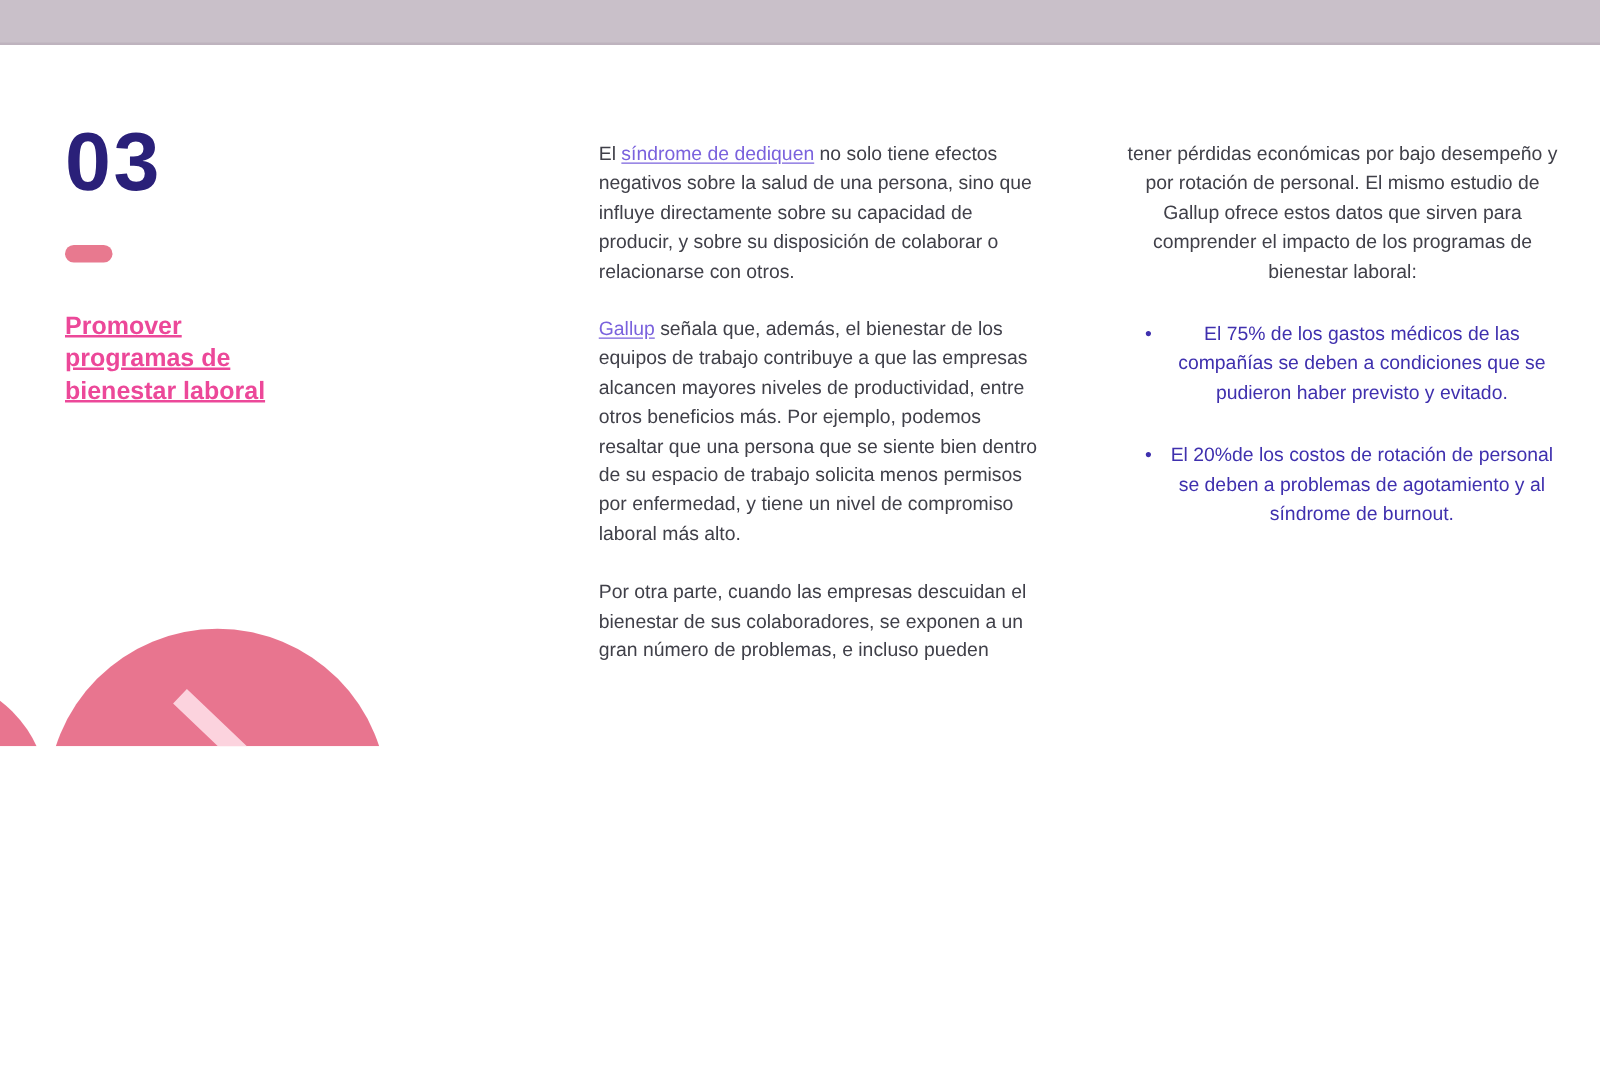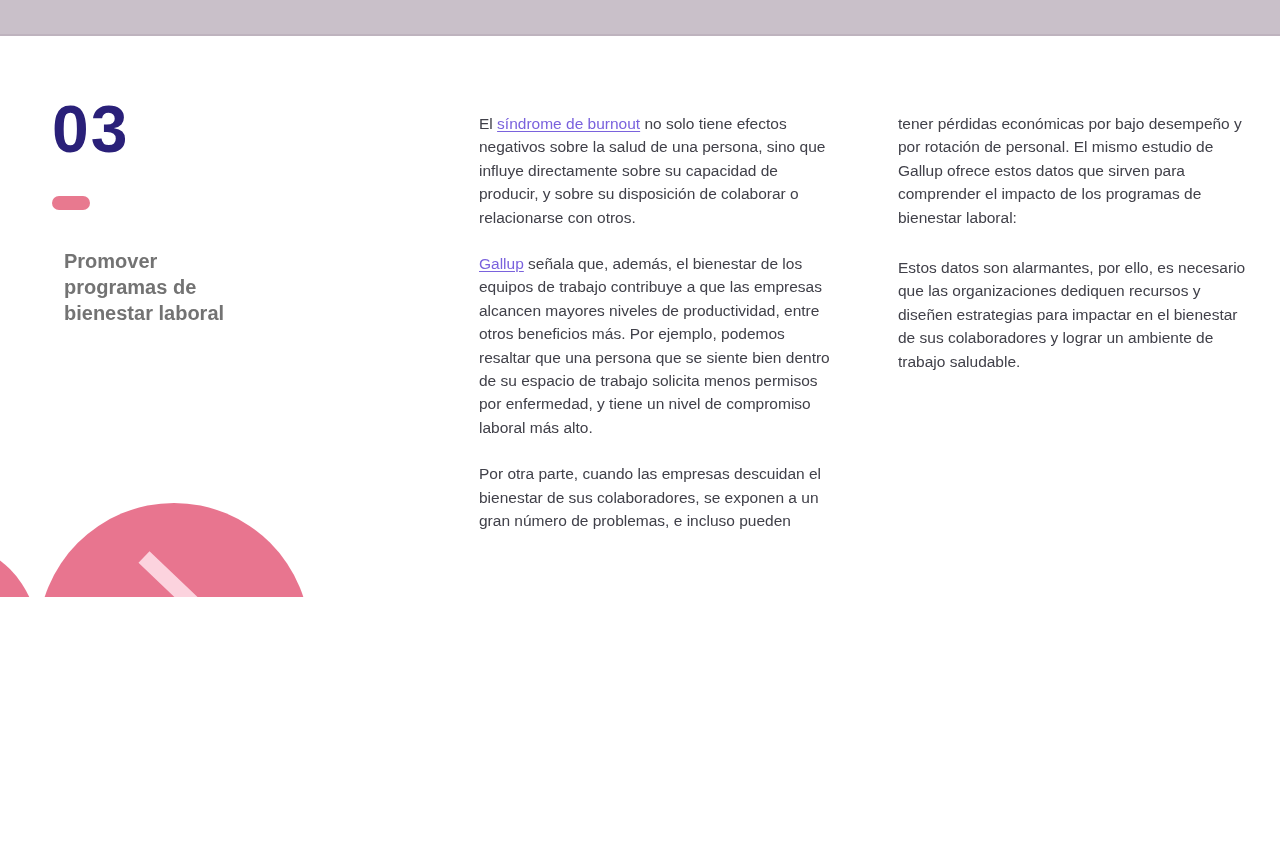--- a/index.html
+++ b/index.html
@@ -38,46 +38,47 @@
     position: absolute;
     left: 52px;
     top: 196px;
     width: 38px;
     height: 14px;
     border-radius: 7px;
     background: #e8798f;
   }
   .chapter-title {
     position: absolute;
-    left: 64px;
+    left: 52px;
     top: 248px;
     width: 190px;
     font-size: 20px;
     font-weight: 700;
     line-height: 26px;
-    color: #737373;
+    color: #ec4899;
+    text-decoration: underline;
   }
 
   
   .circle { position: absolute; border-radius: 50%; background: #e8758f; }
   .circle.small { left: -154px; top: 541px; width: 192px; height: 192px; }
   .circle.large { left: 38px; top: 503px; width: 272px; height: 272px; }
   .arrow-svg { position: absolute; left: 0; top: 500px; }
 
   
   .col {
     position: absolute;
     top: 112px;
     width: 352px;
     font-size: 15.5px;
     line-height: 23.4px;
     color: #404049;
   }
   .col.mid { left: 479px; }
-  .col.right { left: 898px; }
+  .col.right { left: 898px; text-align: center; }
 
   .col p { margin: 0 0 23px 0; }
 
   .text-link {
     color: #7a62dd;
     text-decoration: underline;
     text-underline-offset: 2px;
     cursor: pointer;
   }
 
@@ -121,29 +122,30 @@
   <h1 class="chapter-title">Promover programas de bienestar laboral</h1>
 
   <div class="circle small"></div>
   <div class="circle large"></div>
   <svg class="arrow-svg" width="320" height="290" viewBox="0 0 320 290" fill="none" xmlns="http://www.w3.org/2000/svg">
     <path d="M0 139 H 224" stroke="#fcd3de" stroke-width="16"></path>
     <path d="M144 57 L230 139 L144 221" stroke="#fcd3de" stroke-width="16" fill="none"></path>
   </svg>
 
   <main class="col mid">
-    <p><span>El </span><a class="text-link">síndrome de burnout</a><span> no solo tiene efectos negativos sobre la salud de una persona, sino que influye directamente sobre su capacidad de producir, y sobre su disposición de colaborar o relacionarse con otros.</span></p>
+    <p><span>El </span><a class="text-link">síndrome de dediquen</a><span> no solo tiene efectos negativos sobre la salud de una persona, sino que influye directamente sobre su capacidad de producir, y sobre su disposición de colaborar o relacionarse con otros.</span></p>
     <p><a class="text-link">Gallup</a><span> señala que, además, el bienestar de los equipos de trabajo contribuye a que las empresas alcancen mayores niveles de productividad, entre otros beneficios más. Por ejemplo, podemos resaltar que una persona que se siente bien dentro de su espacio de trabajo solicita menos permisos por enfermedad, y tiene un nivel de compromiso laboral más alto.</span></p>
     <p>Por otra parte, cuando las empresas descuidan el bienestar de sus colaboradores, se exponen a un gran número de problemas, e incluso pueden</p>
   </main>
 
   <section class="col right">
     <p>tener pérdidas económicas por bajo desempeño y por rotación de personal. El mismo estudio de Gallup ofrece estos datos que sirven para comprender el impacto de los programas de bienestar laboral:</p>
     <ul class="stats-list">
+      <li>El 75% de los gastos médicos de las compañías se deben a condiciones que se pudieron haber previsto y evitado.</li>
+      <li>El 20%de los costos de rotación de personal se deben a problemas de agotamiento y al síndrome de burnout.</li>
     </ul>
-    <p>Estos datos son alarmantes, por ello, es necesario que las organizaciones dediquen recursos y diseñen estrategias para impactar en el bienestar de sus colaboradores y lograr un ambiente de trabajo saludable.</p>
   </section>
 
   <div class="page-num">9</div>
 
   <div class="bar bottom"></div>
 
 </div>
 
 </body></html>

